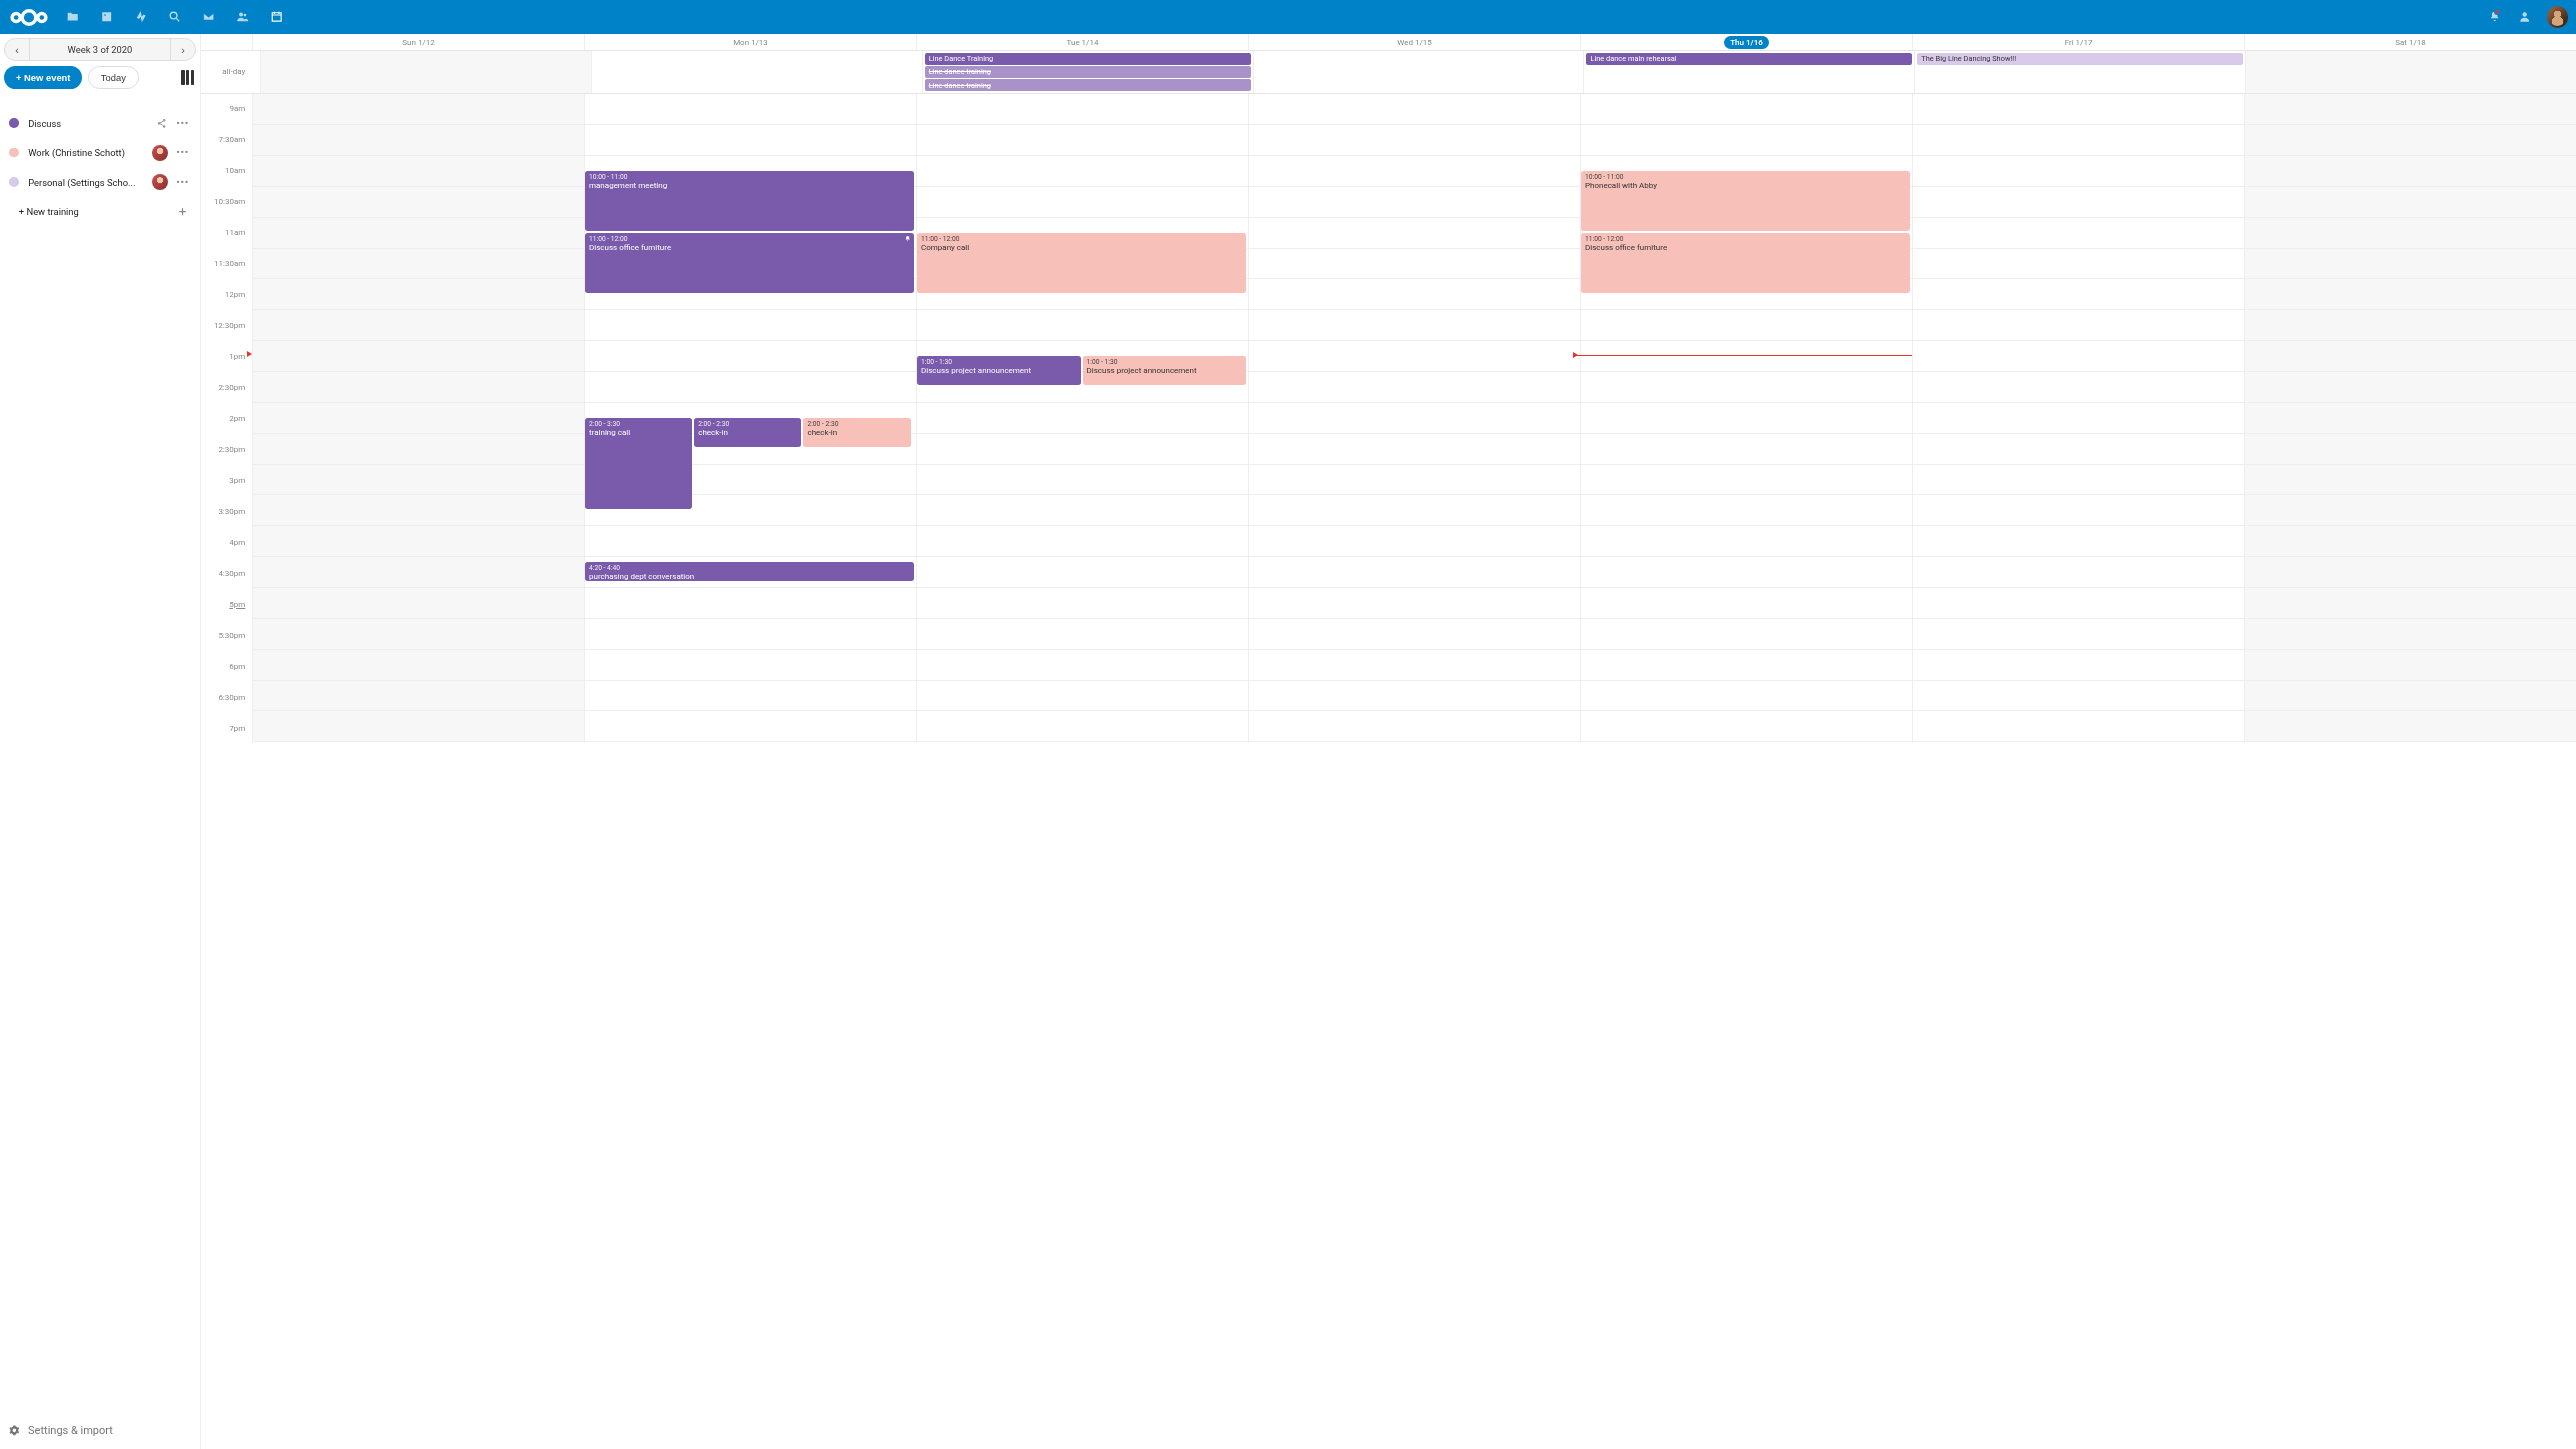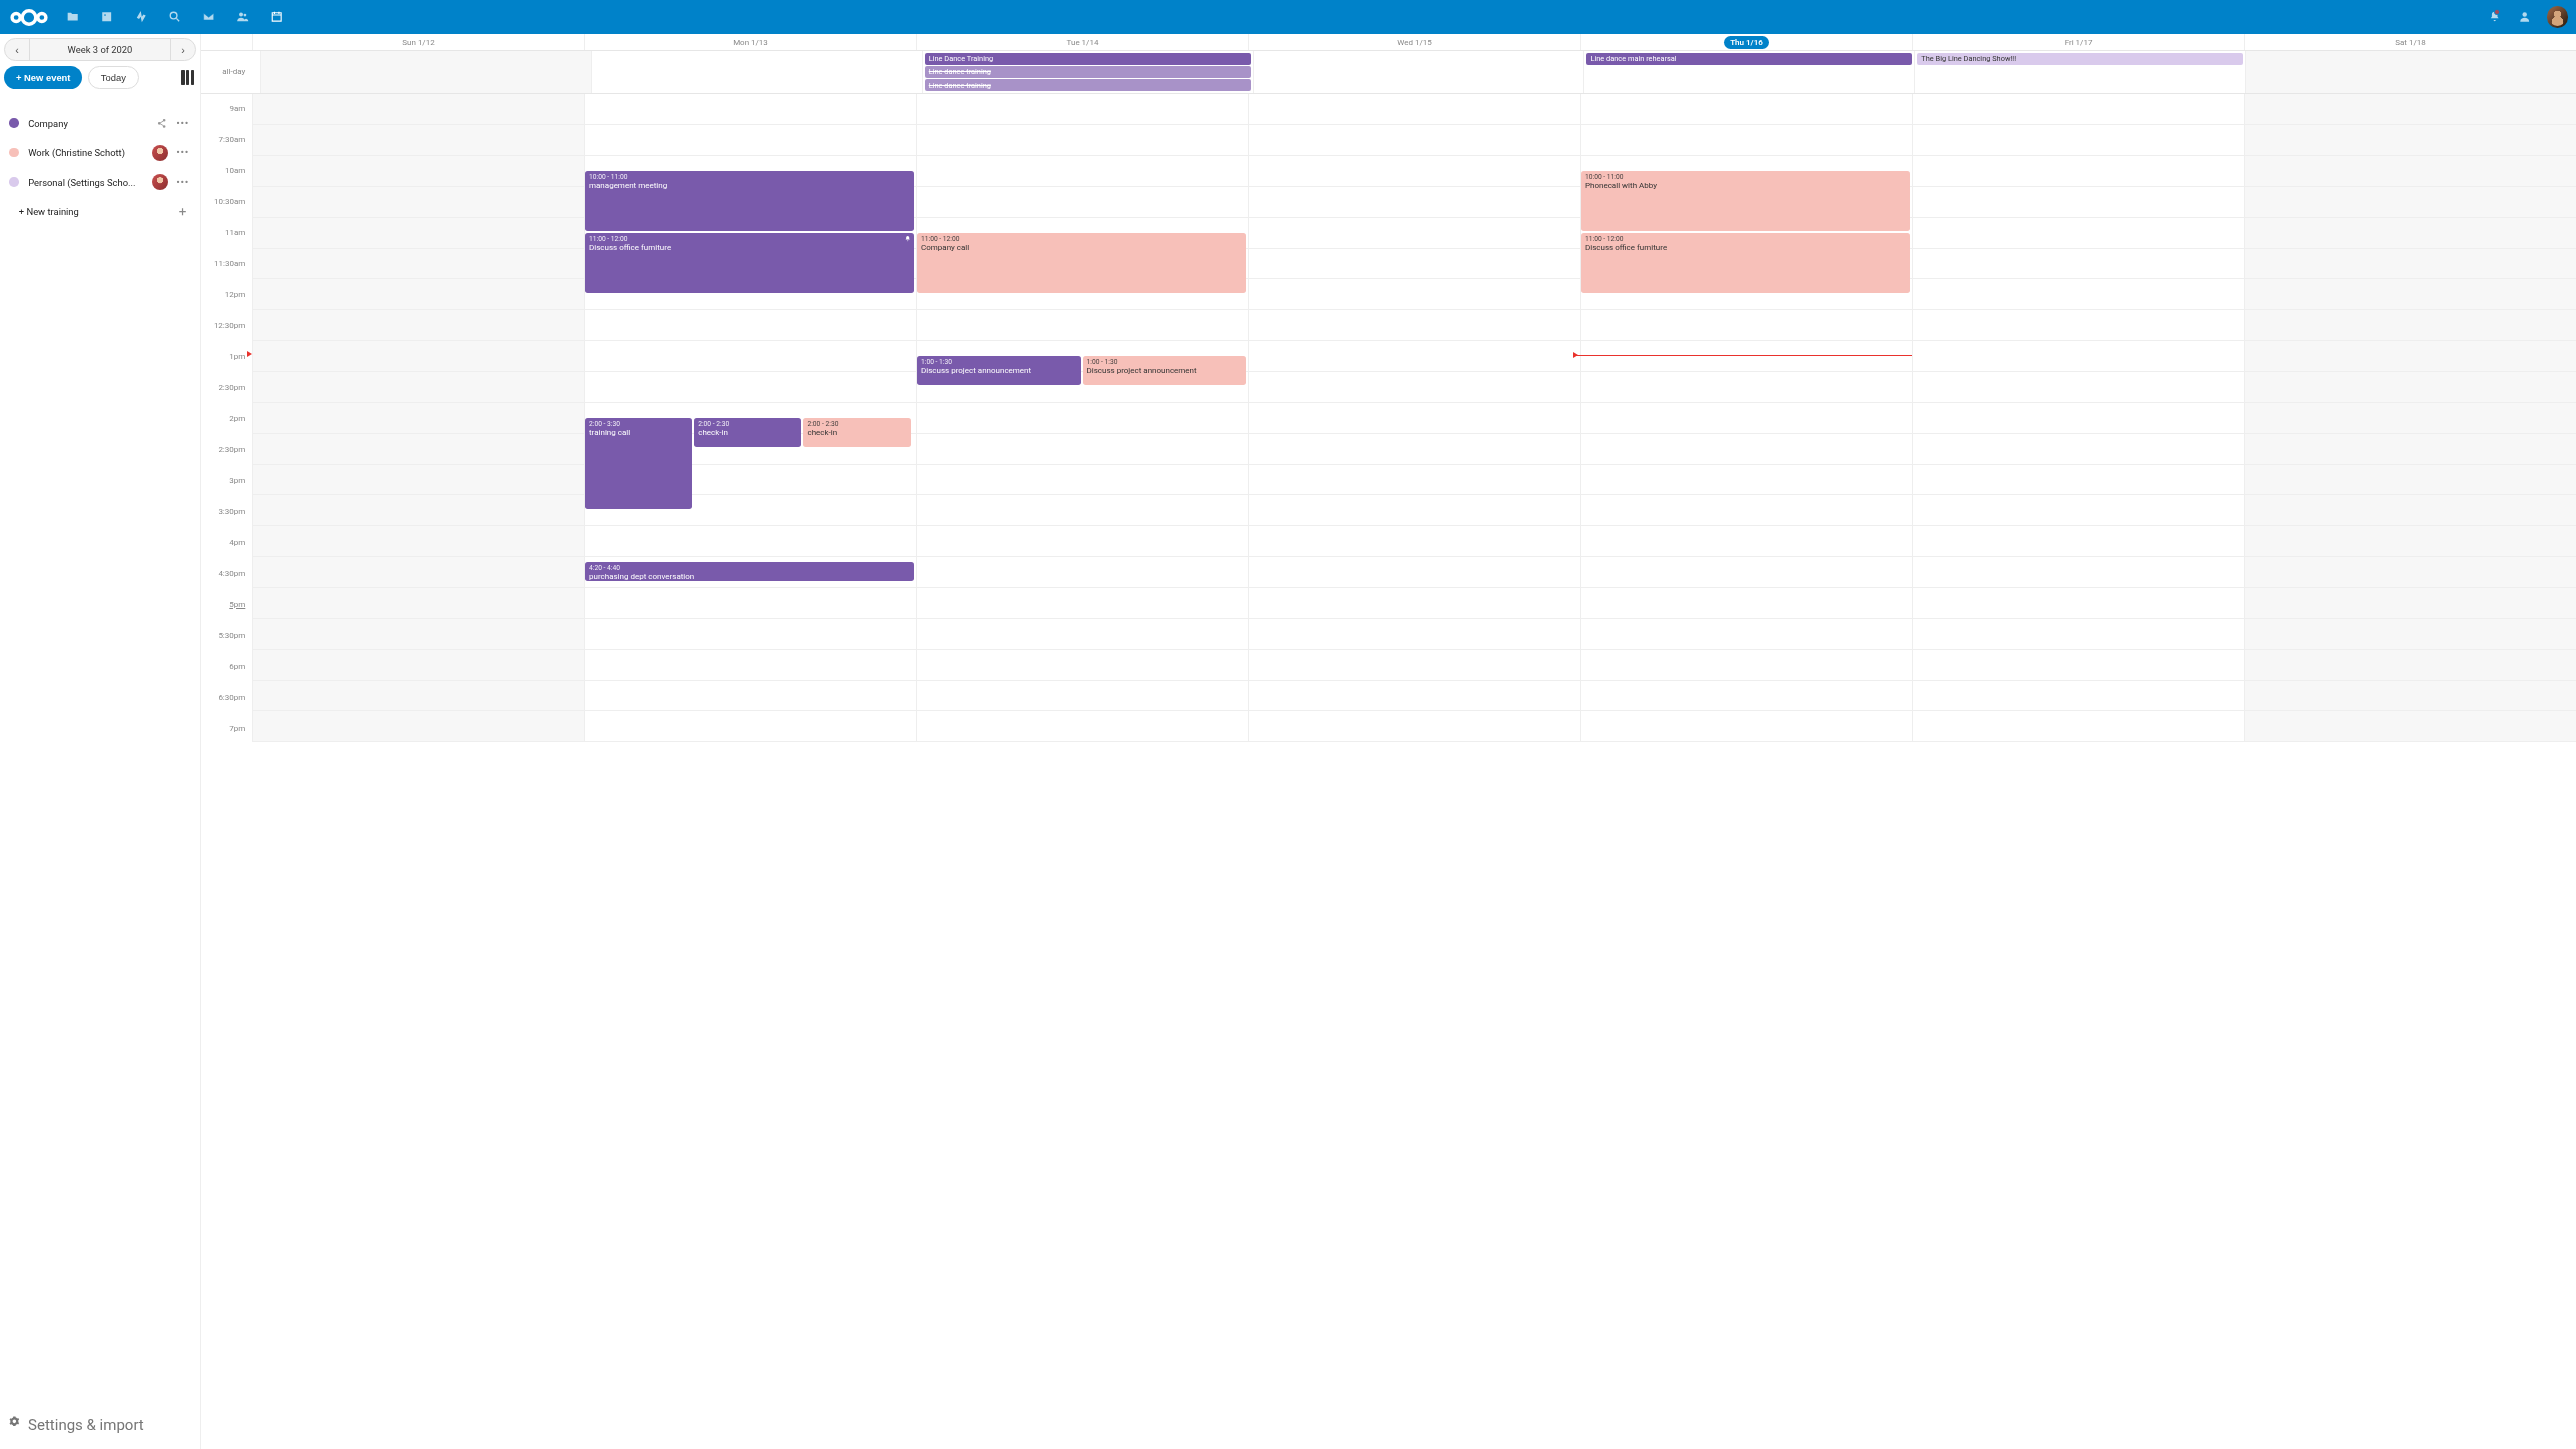--- a/index.html
+++ b/index.html
@@ -36,21 +36,21 @@
 .cal-item { display: flex; align-items: center; height: 29.5px; padding: 0 5.4px; cursor: pointer; }
 .cal-dot { width: 9.4px; height: 9.4px; border-radius: 50%; margin-right: 9.4px; flex-shrink: 0; }
 .cal-name { flex: 1; font-size: 9.4px; color: #222; white-space: nowrap; overflow: hidden; text-overflow: ellipsis; }
 .cal-share-icon { width: 10.7px; height: 10.7px; margin-right: 6.7px; opacity: 0.6; }
 .cal-avatar { width: 16px; height: 16px; border-radius: 50%; background: linear-gradient(135deg,#c94f4f,#8b2e2e); margin-right: 6.7px; position: relative; overflow: hidden; flex-shrink: 0; }
 .cal-avatar::after{content:"";position:absolute;inset:1.3px;border-radius:50%;background:radial-gradient(circle at 50% 38%,#f0c7a8 28%,transparent 29%);}
 .cal-more { width: 16px; text-align: center; color: #888; font-size: 10.7px; letter-spacing: 0.7px; cursor: pointer; }
 .cal-new { color: #888; padding-left: 14.8px; }
 .cal-plus { margin-left: auto; font-size: 13.4px; color: #888; width: 16px; text-align: center; }
 
-.settings-row { display: flex; align-items: flex-start; height: 29.5px; padding: 0 5.4px; color: #767676; cursor: pointer; font-size: 15px; }
+.settings-row { display: flex; align-items: center; height: 29.5px; padding: 0 5.4px; color: #767676; cursor: pointer; font-size: 11px; }
 .settings-row svg { width: 10.7px; height: 10.7px; margin-right: 8px; fill: #767676; }
 
 
 .calendar { flex: 1; display: flex; flex-direction: column; overflow: hidden; background: #fff; }
 .cal-header { display: flex; border-bottom: 0.7px solid #e6e6e6; height: 17.4px; }
 .time-gutter-h { width: 51px; flex-shrink: 0; }
 .day-head { flex: 1; display: flex; align-items: center; justify-content: center; font-size: 8px; color: #888; border-left: 0.7px solid #eee; }
 .day-head.today span { background: #0082c9; color: #fff; padding: 2px 6.7px; border-radius: 7.4px; font-weight: 600; }
 
 .allday-row { display: flex; border-bottom: 0.7px solid #e6e6e6; min-height: 42px; }
@@ -167,21 +167,21 @@
         <div class="view-toggle">
             <span></span>
             <span></span>
             <span></span>
           </div>
       </div>
 
       <div class="cal-list" id="cal-list">
           <div class="cal-item">
             <span class="cal-dot" style="background: rgb(121, 90, 171);"></span>
-            <span class="cal-name">Company</span>
+            <span class="cal-name">Discuss</span>
             <span class="cal-share-icon"><svg viewBox="0 0 24 24" fill="#555">
                 <path d="M8 12a3 3 0 11-6 0 3 3 0 016 0zm11-7a3 3 0 11-6 0 3 3 0 016 0zm0 14a3 3 0 11-6 0 3 3 0 016 0z"></path>
                 <path d="M7 11l7-4M7 13l7 4" stroke="#555" stroke-width="2"></path>
               </svg></span>
             <span class="cal-more">•••</span>
           </div>
           <div class="cal-item">
             <span class="cal-dot" style="background: rgb(247, 192, 185);"></span>
             <span class="cal-name">Work (Christine Schott)</span>
             <span class="cal-avatar"></span>

